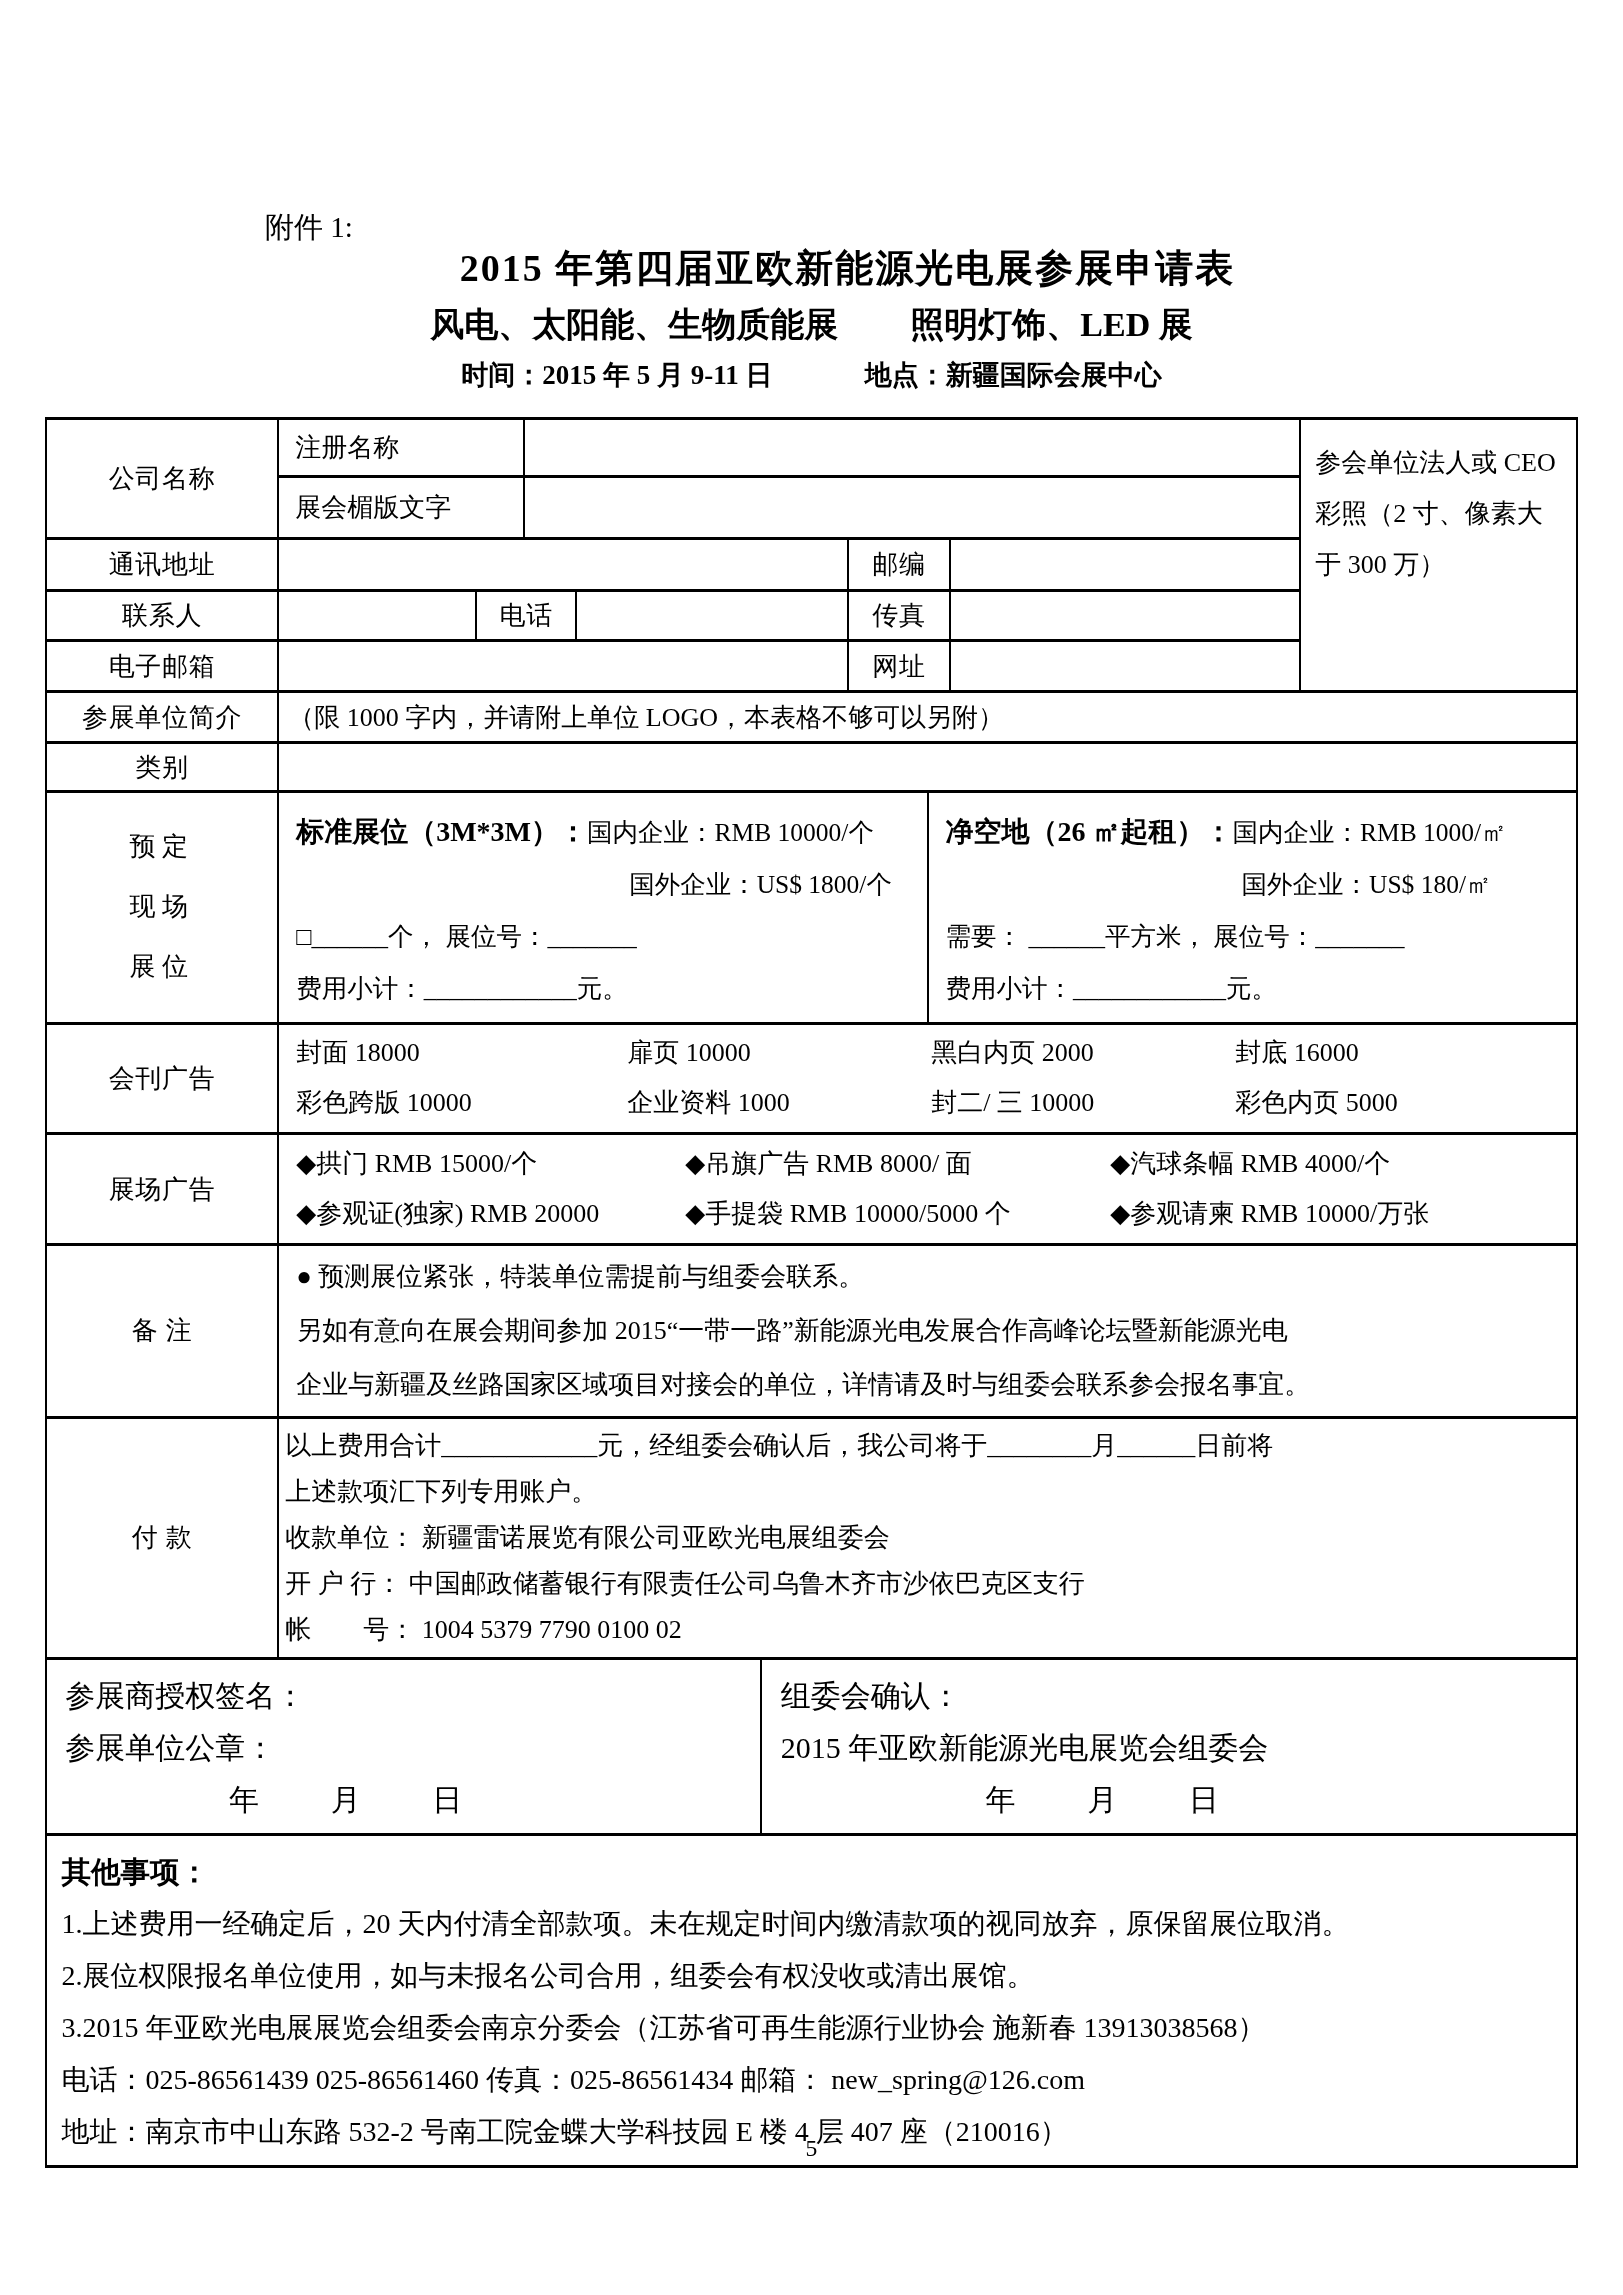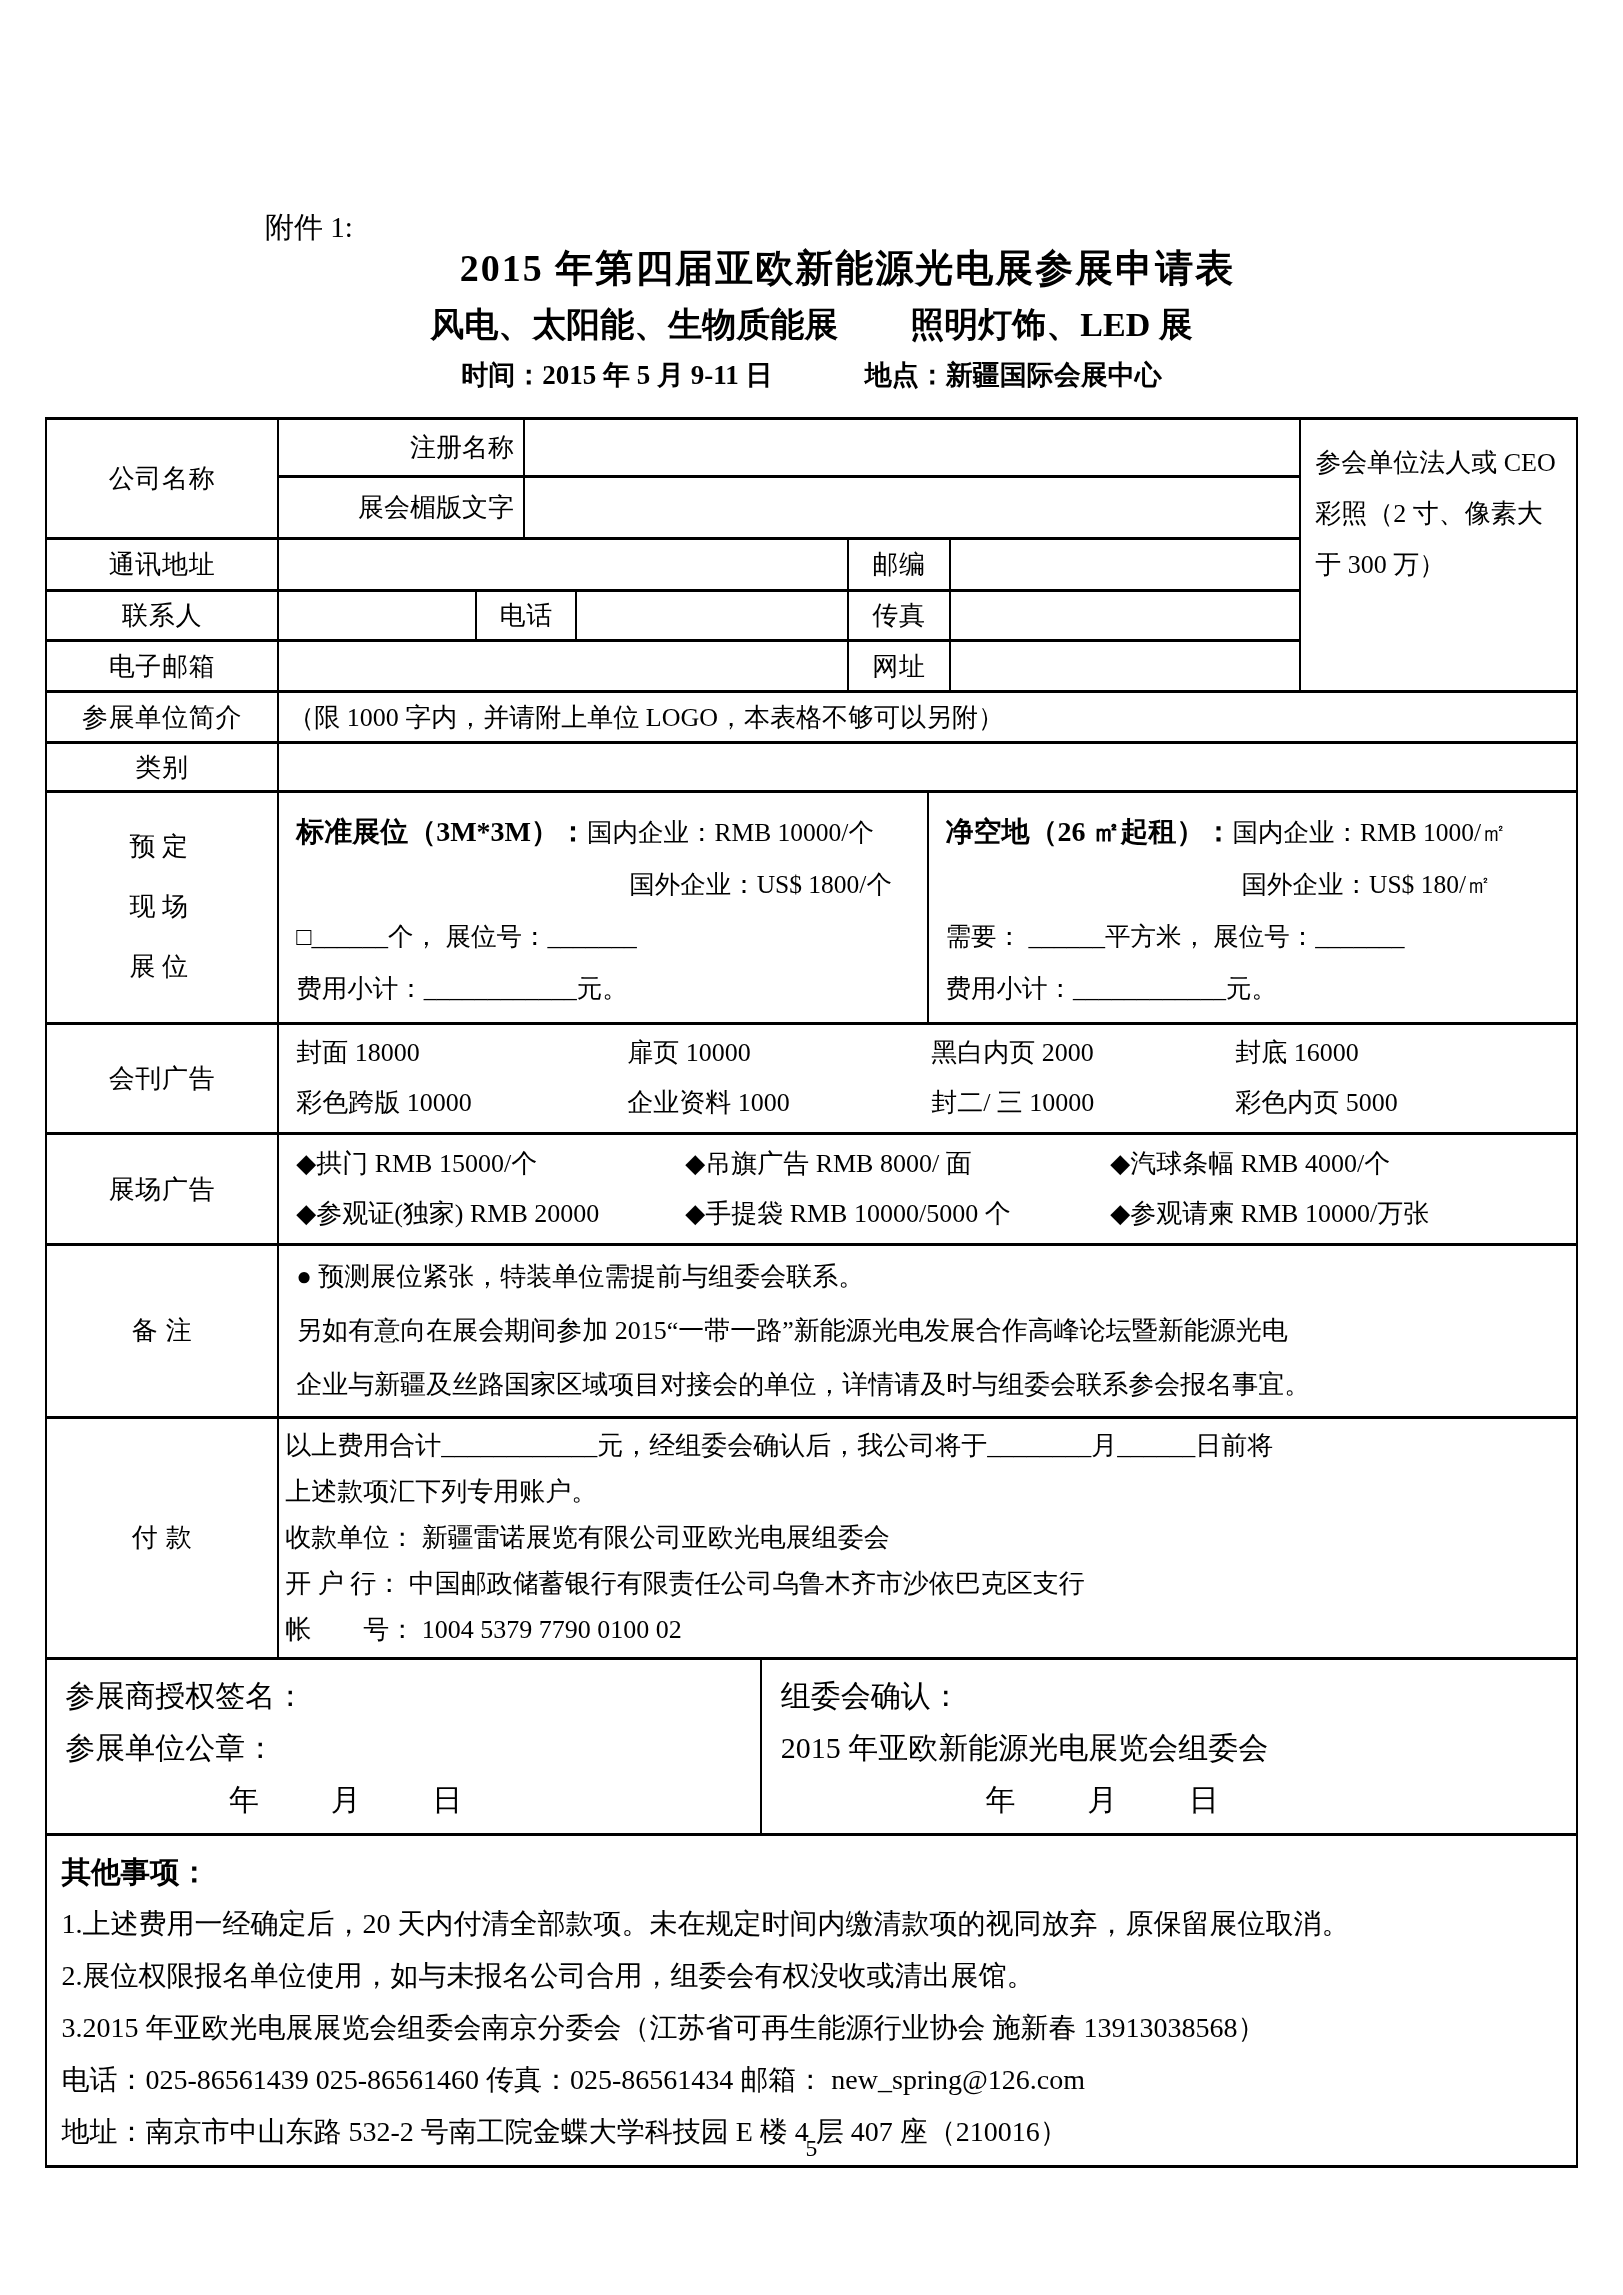--- a/index.html
+++ b/index.html
@@ -19,21 +19,21 @@
               font-size:27px; font-weight:bold; }
   .timeline .gap { display:inline-block; width:92px; }
 
   table.form { position:absolute; top:417px; left:45px; width:1533px;
                border-collapse:collapse; table-layout:fixed; }
   td { border:2px solid #000; border-top-width:3.9px; border-bottom-width:3.9px;
        font-size:26px; vertical-align:middle; padding:3.9px 9.2px; overflow:hidden; }
   table.form { border:2.6px solid #000; }
 
   td.lbl { text-align:center; letter-spacing:0.7px; padding:3.9px 2.6px; }
-  td.sublbl { text-align:right; padding-left:8px; }
+  td.sublbl { text-align:left; padding-left:16px; }
   td.photo { vertical-align:top; padding:17px 13px 6.5px 14.4px; line-height:51px; text-align:left;margin-top:40px; }
 
   td.booking-lbl div { line-height:60px; letter-spacing:6.5px; }
 
   td.booth { vertical-align:top; padding:13px 6.5px 6.5px 17px; font-size:25.5px; }
   .booth .bline { line-height:52px; white-space:nowrap; }
   .booth .btitle { font-weight:bold; font-size:28px; }
   .booth .indent-std { padding-left:333px; }
   .booth .indent-raw { padding-left:296px; }
   .cb { display:inline-block; }

